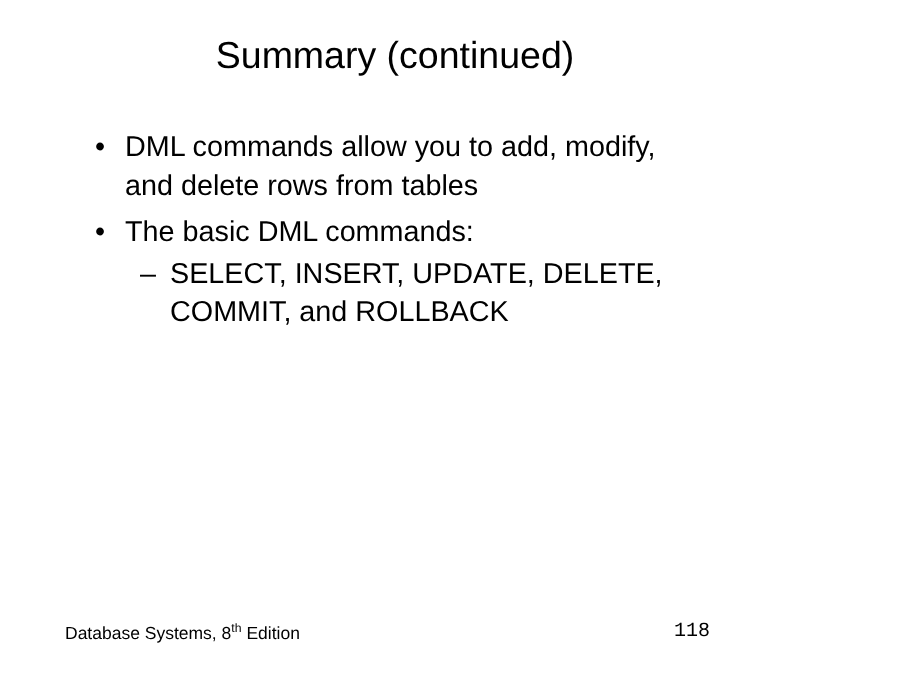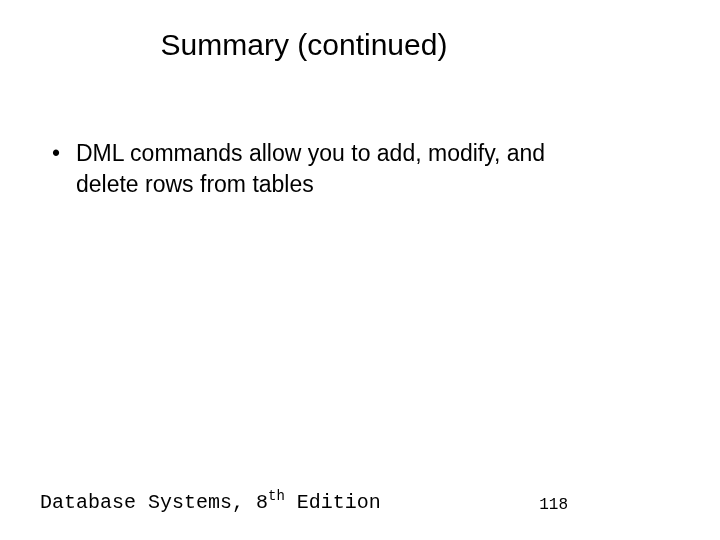--- a/index.html
+++ b/index.html
@@ -11,20 +11,21 @@
     font-family: Arial, Helvetica, sans-serif;
     color: #000;
     position: relative;
     overflow: hidden;
   }
   .slide {
     width: 608px;
     height: 540px;
     position: relative;
     box-sizing: border-box;
+    padding-left: 24px;
   }
   .title {
     text-align: center;
     font-size: 30px;
     padding-top: 28px;
     padding-bottom: 10px;
   }
   .body {
     padding: 30px 40px 0 40px;
     font-size: 23px;
@@ -32,21 +33,20 @@
   }
   ul.level1 {
     list-style: none;
     padding: 0;
     margin: 0;
   }
   ul.level1 > li {
     position: relative;
     padding-left: 36px;
     margin-bottom: 6px;
-    margin-top: 36px;
   }
   ul.level1 > li::before {
     content: "•";
     position: absolute;
     left: 12px;
     top: 0;
   }
   ul.level2 {
     list-style: none;
     padding: 0;
@@ -61,24 +61,24 @@
     content: "–";
     position: absolute;
     left: 12px;
     top: 0;
   }
   .spacer {
     height: 14px;
   }
   .footer-left {
     position: absolute;
-    left: 40px;
+    left: 52px;
     bottom: 26px;
-    font-family: Liberation Mono, monospace;
-    font-size: 20px;
+    font-family: Liberation Sans, sans-serif;
+    font-size: 14px;
   }
   .footer-right {
     position: absolute;
     right: 40px;
     bottom: 26px;
     font-family: Liberation Mono, monospace;
     font-size: 16px;
   }
   sup {
     font-size: 0.7em;
@@ -91,20 +91,28 @@
 
 <div class="slide">
 
   <div class="title">Summary (continued)</div>
 
   <div class="body">
     <ul class="level1">
       <li>
         <span>DML commands allow you to add, modify, and delete rows from tables</span>
       </li>
+      <li>
+        <span>The basic DML commands:</span>
+        <ul class="level2">
+          <li>
+            <span>SELECT, INSERT, UPDATE, DELETE, COMMIT, and ROLLBACK</span>
+          </li>
+        </ul>
+      </li>
     </ul>
     <div class="spacer"></div>
   </div>
 
   <div class="footer-left">
     <span>Database Systems, 8</span><sup>th</sup><span> Edition</span>
   </div>
 
   <div class="footer-right">118</div>
 

